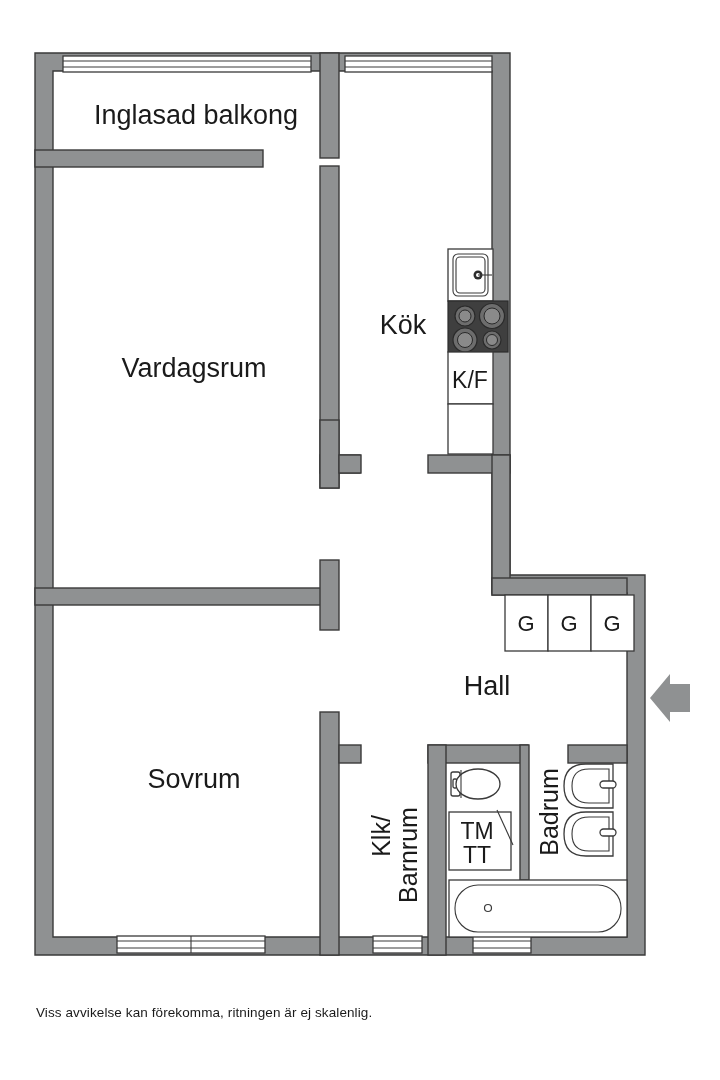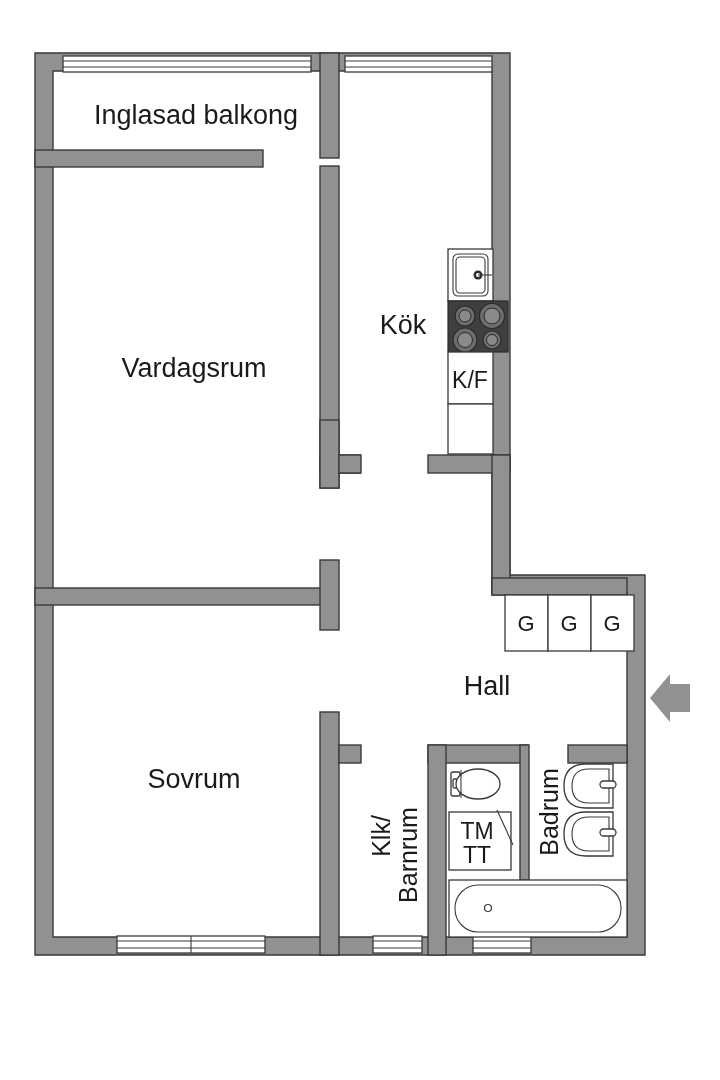--- a/index.html
+++ b/index.html
@@ -275,14 +275,15 @@
       <text class="label label-lg" transform="translate(383,836) rotate(-90)" x="0" y="0">Klk/</text>
 
       <text class="label label-lg" transform="translate(410,855) rotate(-90)" x="0" y="0">Barnrum</text>
 
       <text class="label label-lg" transform="translate(551,812) rotate(-90)" x="0" y="0">Badrum</text>
 
     </g>
 
   </svg>
 
+  <div class="caption">Viss avvikelse kan förekomma, ritningen är ej skalenlig.</div>
 
 </div>
 
 </body></html>

